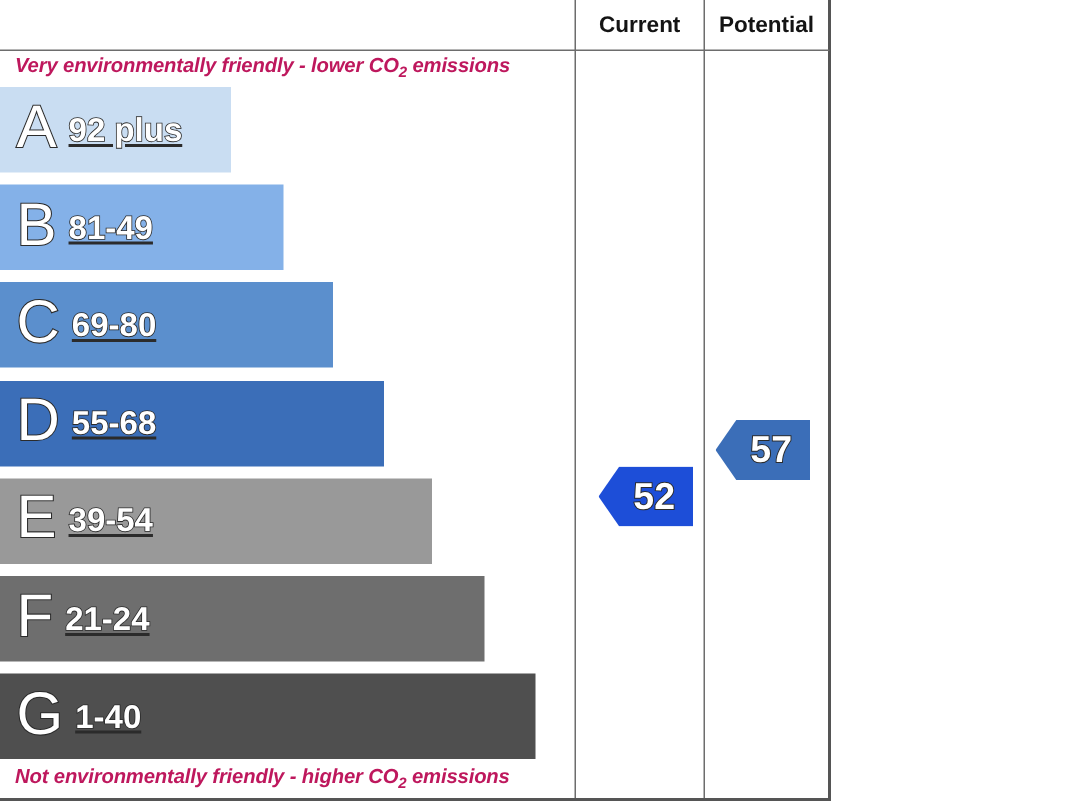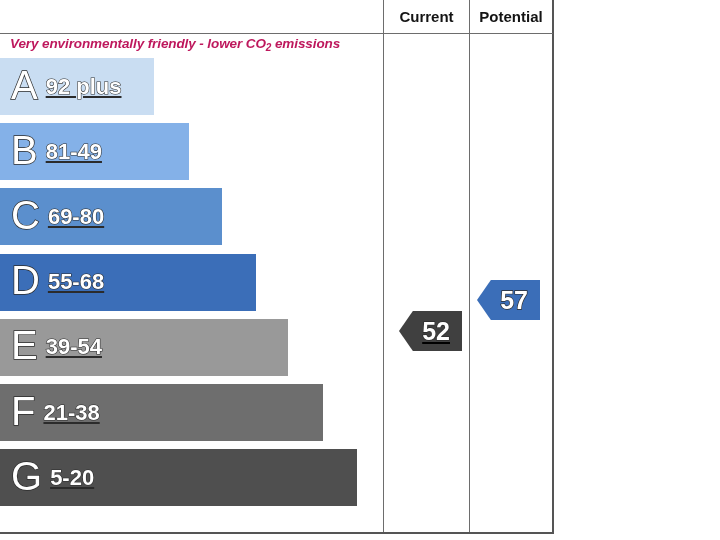--- a/index.html
+++ b/index.html
@@ -135,20 +135,23 @@
   <div class="vline thick" id="v-right"></div>
   <div class="hline" id="h-header"></div>
   <div class="hline" id="h-bottom"></div>
 
   <div class="col-head" id="head-current">Current</div>
   <div class="col-head" id="head-potential">Potential</div>
 
   <div class="caption" id="caption-top">
     <span>Very environmentally friendly - lower CO</span><sub>2</sub><span> emissions</span>
   </div>
+  <div class="caption" id="caption-bottom">
+    <span>Not environmentally friendly - higher CO</span><sub>2</sub><span> emissions</span>
+  </div>
 
   <div id="bands-layer">
       <div class="band light" style="top: 58px; height: 57px; width: 154px; background: rgb(201, 221, 242);">
         <span class="band-letter">A</span>
         <span class="band-range">92 plus</span>
       </div>
       <div class="band light" style="top: 123.2px; height: 57px; width: 189px; background: rgb(132, 177, 232);">
         <span class="band-letter">B</span>
         <span class="band-range">81-49</span>
       </div>
@@ -159,28 +162,28 @@
       <div class="band" style="top: 253.6px; height: 57px; width: 256px; background: rgb(59, 110, 184);">
         <span class="band-letter">D</span>
         <span class="band-range">55-68</span>
       </div>
       <div class="band" style="top: 318.8px; height: 57px; width: 288px; background: rgb(153, 153, 153);">
         <span class="band-letter">E</span>
         <span class="band-range">39-54</span>
       </div>
       <div class="band" style="top: 384px; height: 57px; width: 323px; background: rgb(110, 110, 110);">
         <span class="band-letter">F</span>
-        <span class="band-range">21-38</span>
+        <span class="band-range">21-24</span>
       </div>
       <div class="band" style="top: 449.2px; height: 57px; width: 357px; background: rgb(79, 79, 79);">
         <span class="band-letter">G</span>
-        <span class="band-range">5-20</span>
+        <span class="band-range">1-40</span>
       </div>
     </div>
 
-  <div class="marker" id="marker-current" style="background: #404040; text-decoration: underline;">
+  <div class="marker" id="marker-current" style="background: #1d4ed8;">
     <span class="marker-value">52</span>
   </div>
   <div class="marker" id="marker-potential" style="background: rgb(59, 110, 184);">
     <span class="marker-value">57</span>
   </div>
 
 </div>
 
 </body></html>

